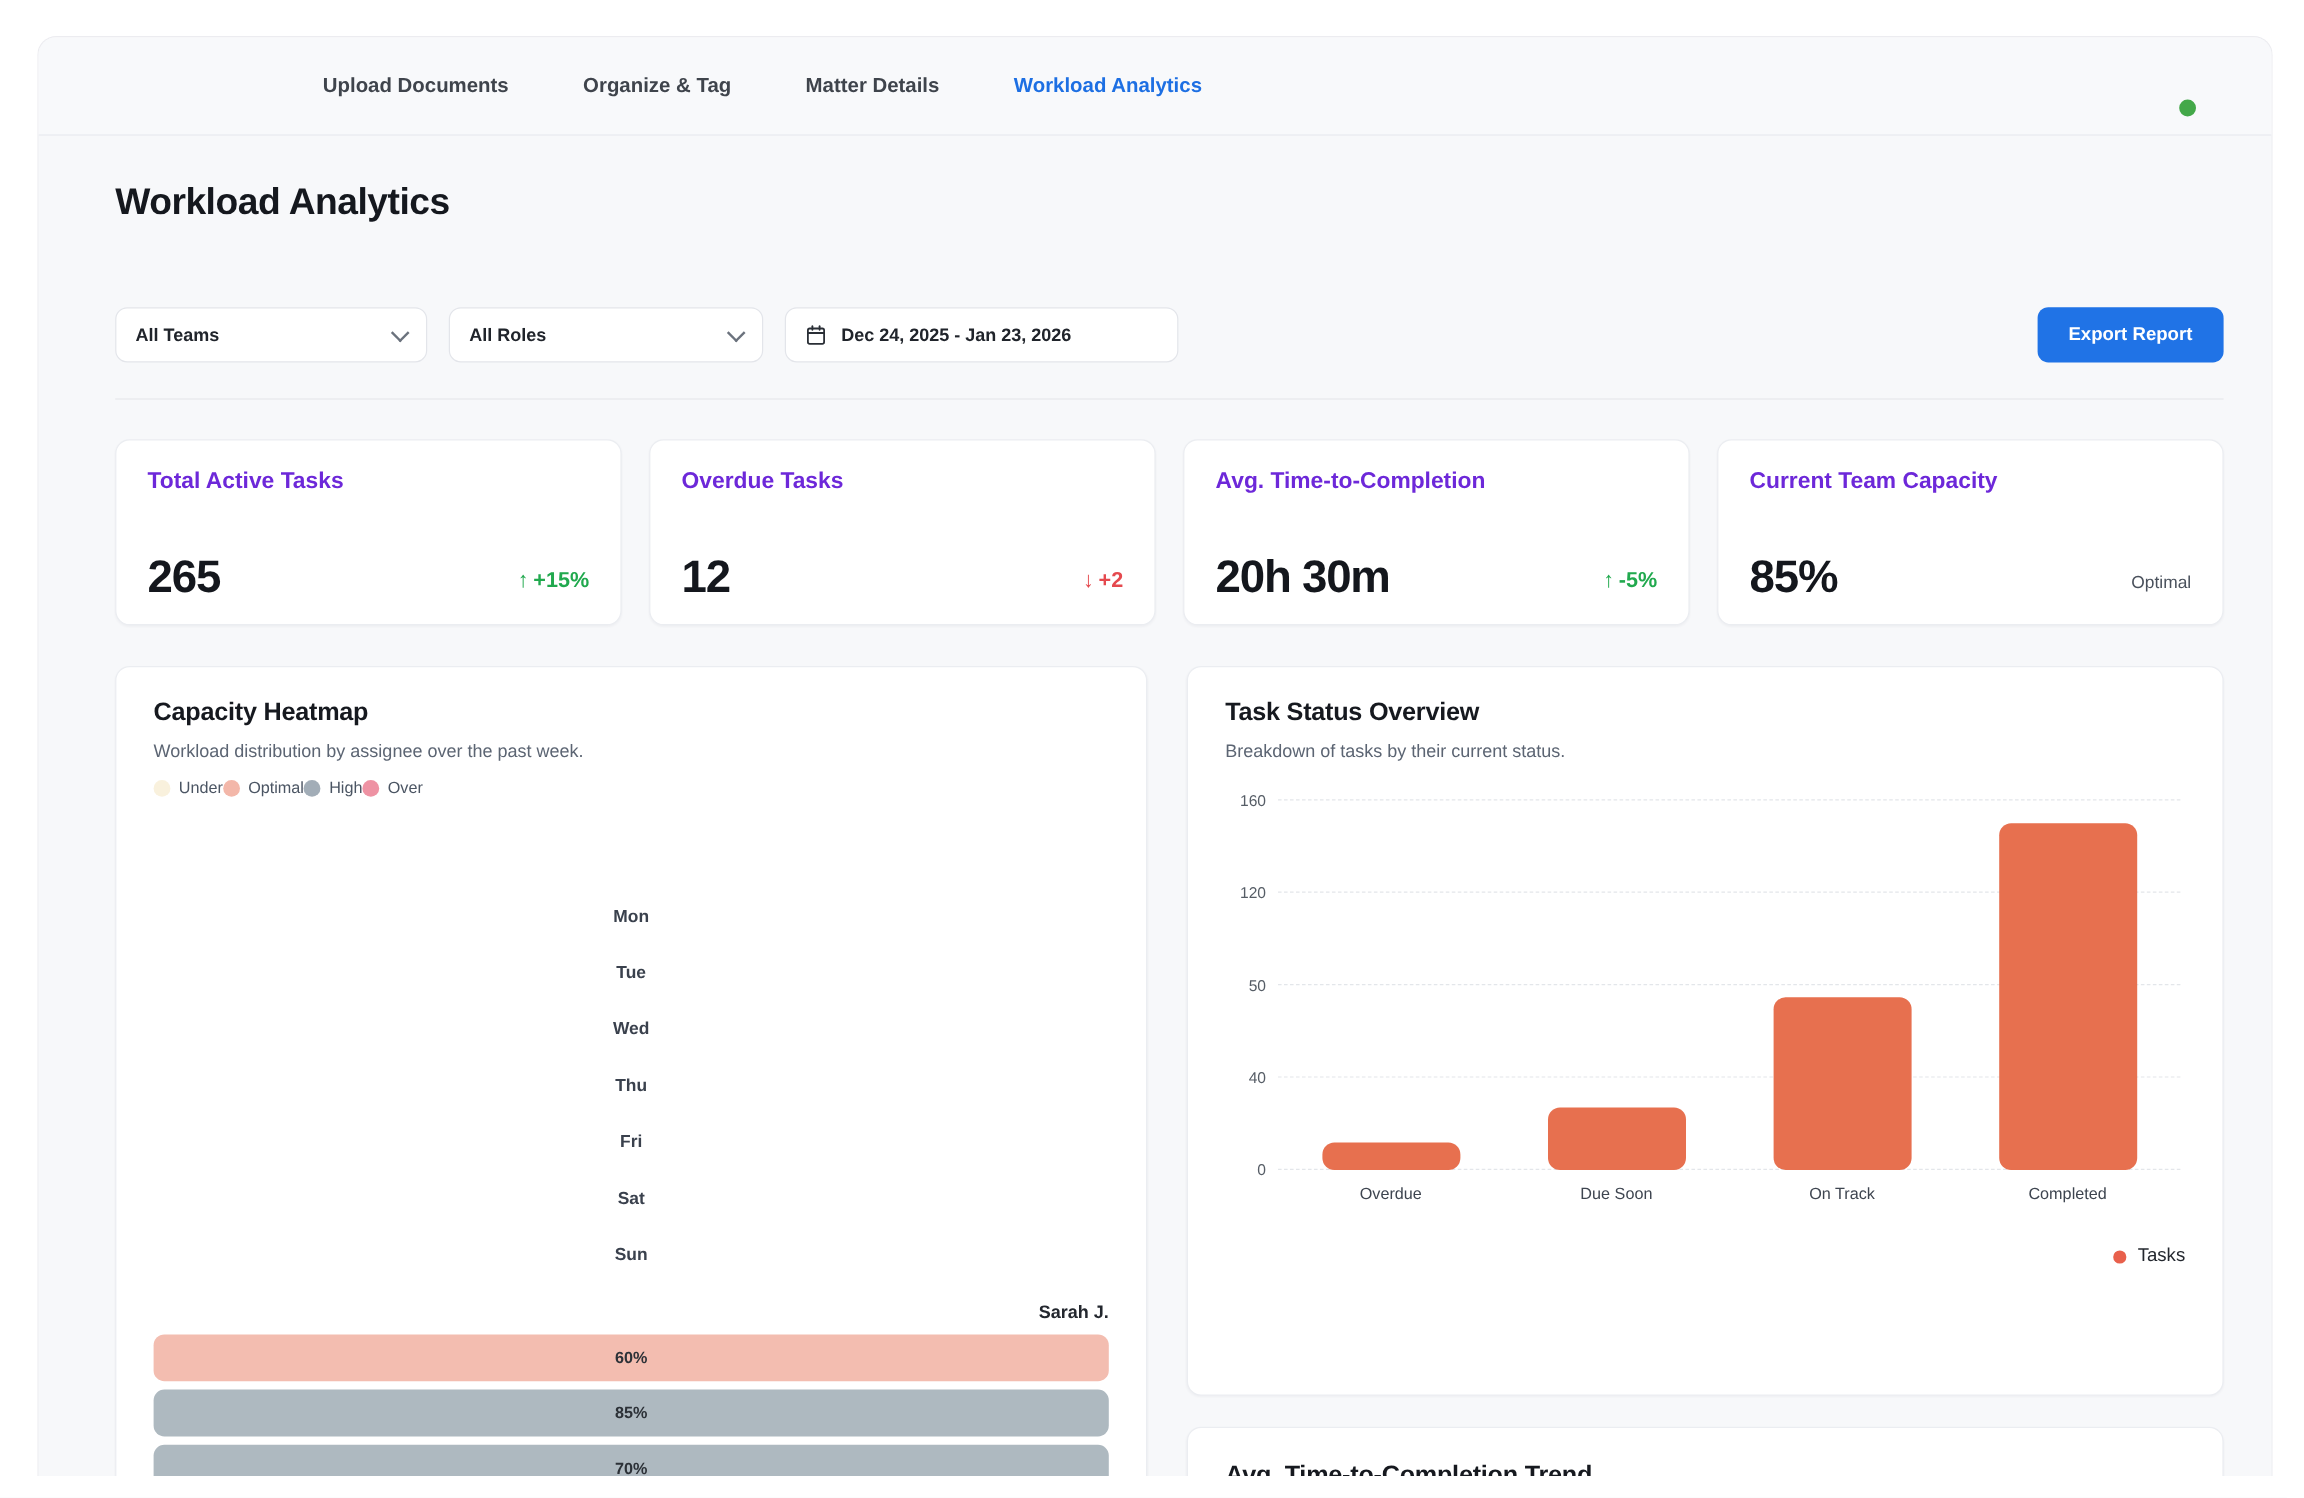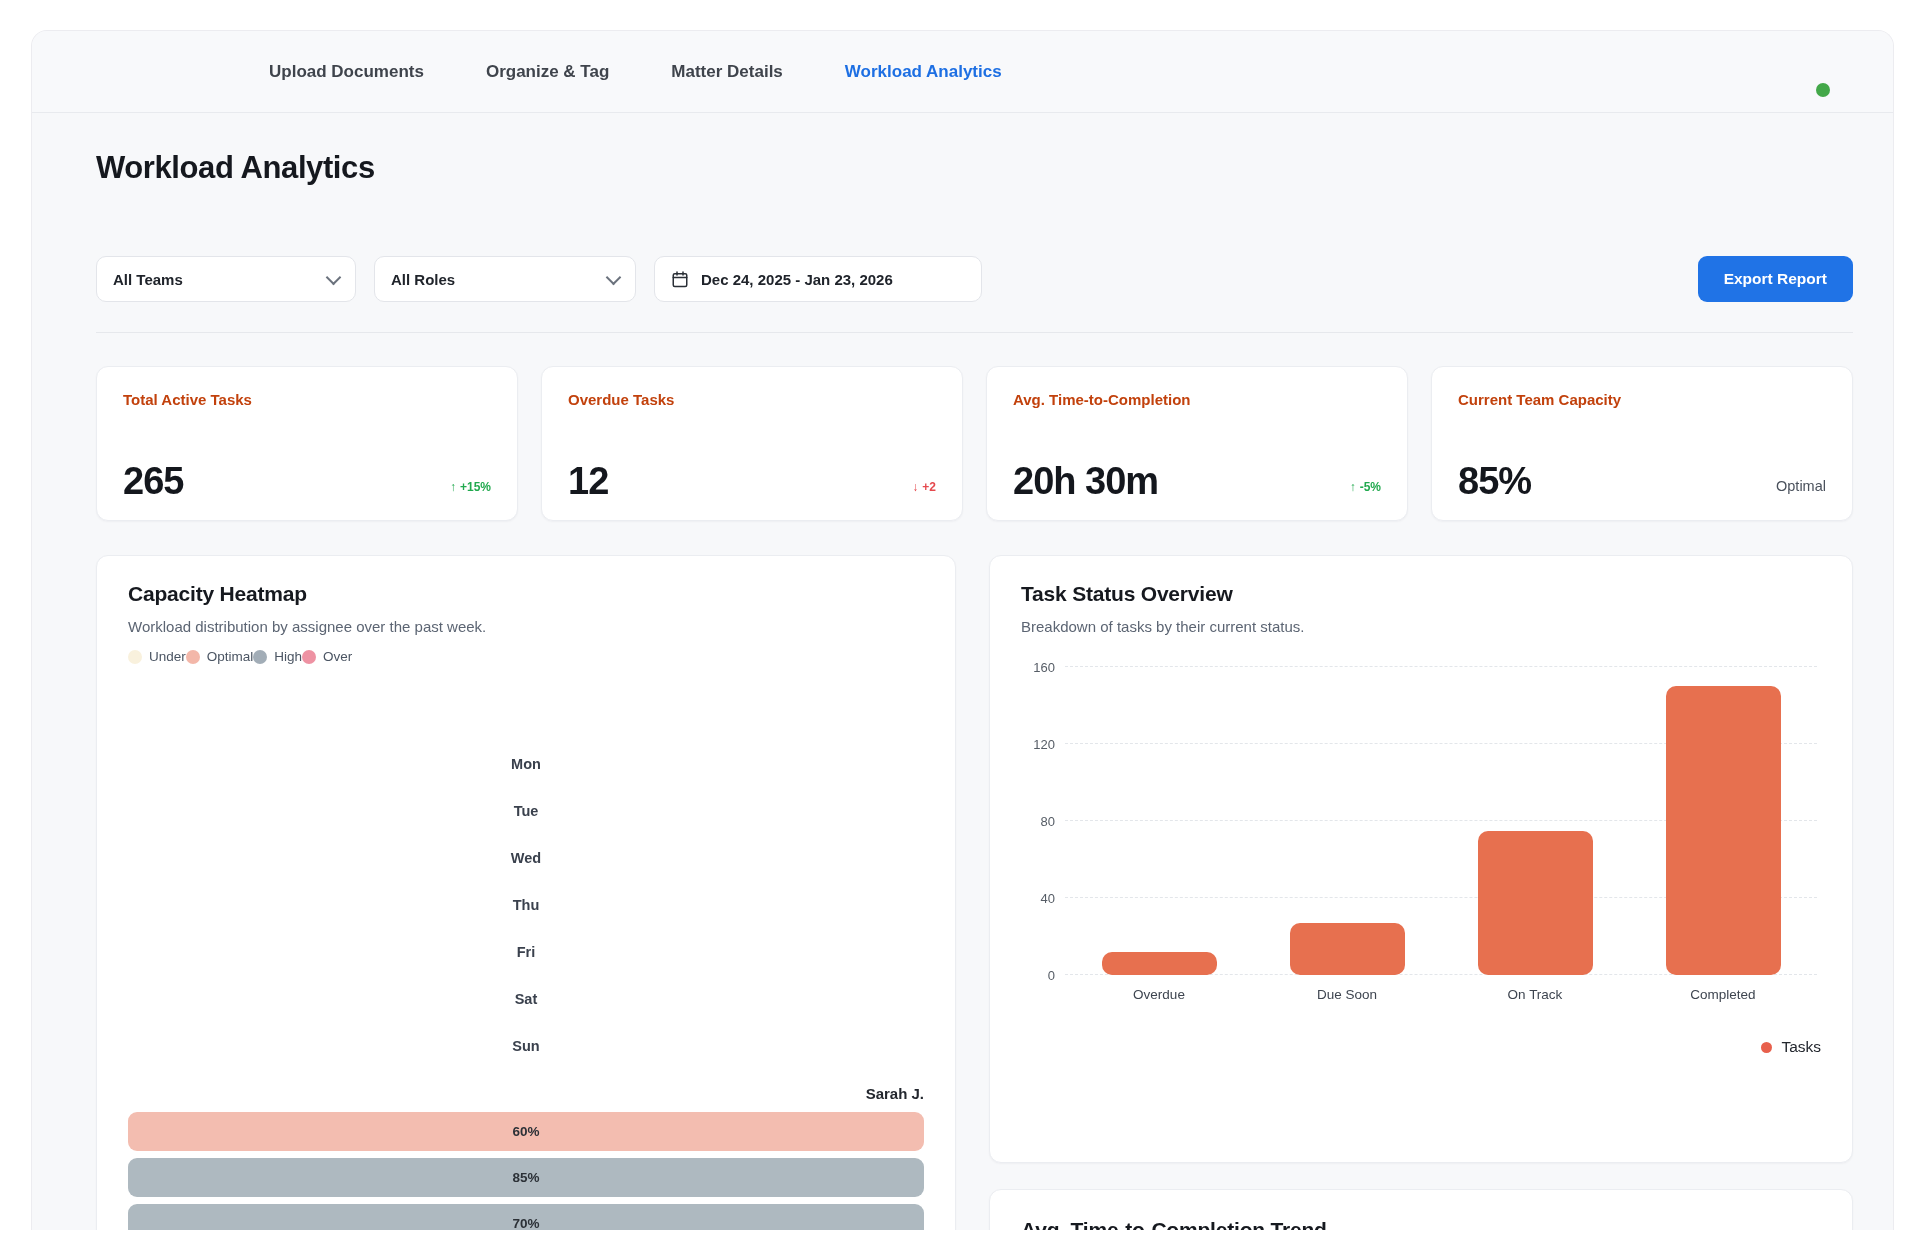--- a/index.html
+++ b/index.html
@@ -48,24 +48,24 @@
     font-size:15.5px;font-weight:700;cursor:pointer;font-family:"Liberation Sans",sans-serif;
   }
   .divider{border:none;border-top:1px solid #e6e8ec;margin:30px 0 0 0;}
   
   .stats{display:grid;grid-template-columns:repeat(4,1fr);gap:23px;margin-top:33px;}
   .card{
     background:#fff;border:1px solid #ebedf1;border-radius:12px;
     box-shadow:0 1px 2px rgba(16,24,40,.04);box-sizing:border-box;
   }
   .stat-card{height:155px;padding:24px 26px 20px 26px;display:flex;flex-direction:column;}
-  .stat-label{font-size:15px;font-weight:700;color:#c2410c;}
+  .stat-label{font-size:19px;font-weight:700;color:#6d28d9;}
   .stat-bottom{margin-top:auto;display:flex;align-items:flex-end;justify-content:space-between;}
   .stat-value{font-size:38px;font-weight:800;color:#14171d;letter-spacing:-1px;line-height:1;}
-  .stat-delta{font-size:12px;font-weight:700;padding-bottom:6px;}
+  .stat-delta{font-size:18px;font-weight:700;padding-bottom:6px;}
   .stat-delta .arr{margin-right:4px;font-weight:400;}
   
   .grid2{display:grid;grid-template-columns:860px 864px;gap:33px;margin-top:34px;align-items:start;}
   .panel{padding:26px 31px;}
   .panel-title{font-size:21px;font-weight:800;color:#16191f;margin:0;letter-spacing:-.2px;}
   .panel-sub{font-size:15px;color:#5c6573;margin-top:12px;}
   
   .hm-card{height:742px;overflow:hidden;}
   .hm-legend{display:flex;align-items:center;margin-top:14px;}
   .hm-legend-item{display:flex;align-items:center;gap:7px;font-size:13.5px;color:#4b5563;}
@@ -210,21 +210,21 @@
           <div class="panel-sub">Breakdown of tasks by their current status.</div>
           <div class="chart-wrap">
             <div class="plot" id="plot">
                 <div class="gridline" style="bottom: 0px;">
                   <span class="ytick">0</span>
                 </div>
                 <div class="gridline" style="bottom: 77px;">
                   <span class="ytick">40</span>
                 </div>
                 <div class="gridline" style="bottom: 154px;">
-                  <span class="ytick">80</span>
+                  <span class="ytick">50</span>
                 </div>
                 <div class="gridline" style="bottom: 231px;">
                   <span class="ytick">120</span>
                 </div>
                 <div class="gridline" style="bottom: 308px;">
                   <span class="ytick">160</span>
                 </div>
                 <div class="bars-row">
                   <div class="bar-col">
                     <div class="vbar" style="height: 23px; background: rgb(231, 112, 79);"></div>

